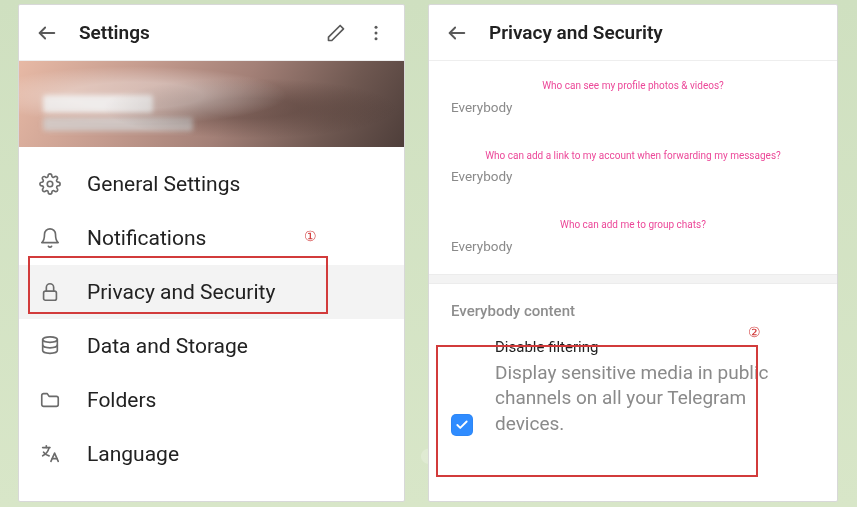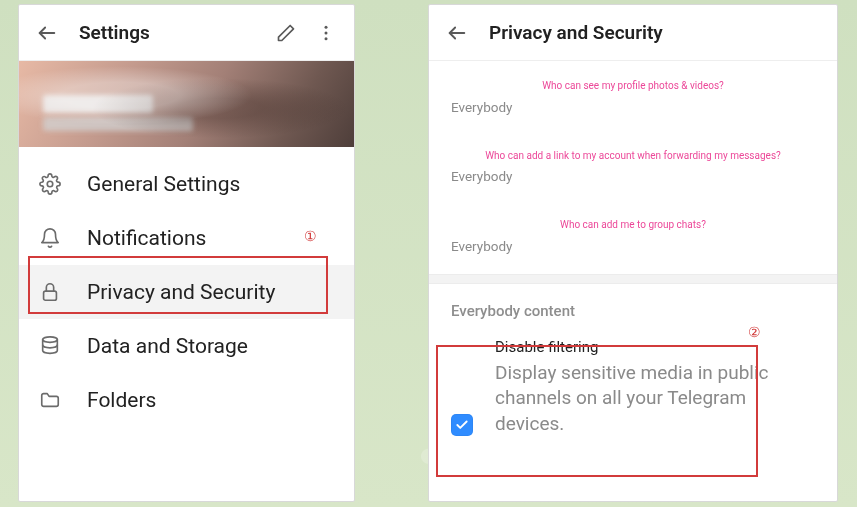--- a/index.html
+++ b/index.html
@@ -22,21 +22,21 @@
 
   .panel {
     position: absolute;
     background: #fff;
     border: 1px solid #d8d8d8;
     border-radius: 2px;
     display: flex;
     flex-direction: column;
     overflow: hidden;
   }
-  .panel-left { left: 18px; top: 4px; width: 337px; height: 498px; }
+  .panel-left { left: 18px; top: 4px; width: 387px; height: 498px; }
   .panel-right { left: 428px; top: 4px; width: 410px; height: 498px; }
 
   .header {
     display: flex;
     align-items: center;
     height: 56px;
     padding: 0 8px;
     border-bottom: 1px solid #eee;
   }
   .icon-btn {
@@ -222,20 +222,33 @@
 
     <div class="menu-item">
       <span class="menu-icon">
         <svg width="22" height="22" viewBox="0 0 24 24" fill="none" stroke="currentColor" stroke-width="1.8" stroke-linecap="round" stroke-linejoin="round">
             <path d="M3 7a2 2 0 0 1 2-2h4l2 3h8a2 2 0 0 1 2 2v7a2 2 0 0 1-2 2H5a2 2 0 0 1-2-2V7z"></path>
           </svg>
       </span>
       <span class="menu-label">Folders</span>
     </div>
 
+    <div class="menu-item">
+      <span class="menu-icon">
+        <svg width="22" height="22" viewBox="0 0 24 24" fill="none" stroke="currentColor" stroke-width="1.8" stroke-linecap="round" stroke-linejoin="round">
+            <path d="M4 5h8"></path>
+            <path d="M8 3v2"></path>
+            <path d="M11 5c-1 4-3 7-7 9"></path>
+            <path d="M5 10c1.5 2 3.5 3.5 6 4"></path>
+            <path d="M13 20l4-9 4 9"></path>
+            <path d="M14.5 17h5"></path>
+          </svg>
+      </span>
+      <span class="menu-label">Language</span>
+    </div>
 
   </div>
 </div>
 
 <div class="panel panel-right">
   <div class="header">
     <div class="icon-btn">
       <svg width="22" height="22" viewBox="0 0 24 24" fill="none" stroke="currentColor" stroke-width="2" stroke-linecap="round" stroke-linejoin="round">
           <line x1="20" y1="12" x2="4" y2="12"></line>
           <polyline points="10 18 4 12 10 6"></polyline>

